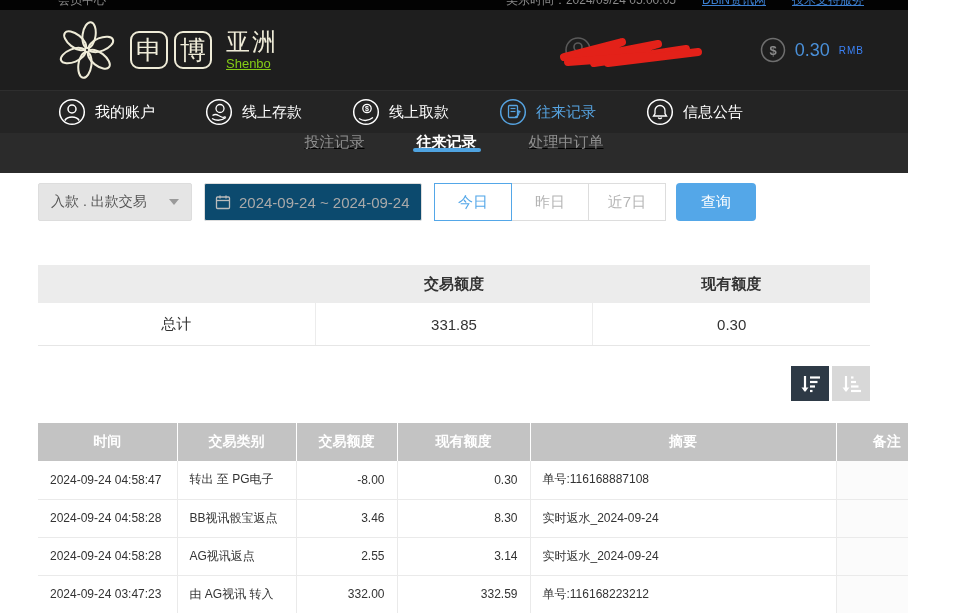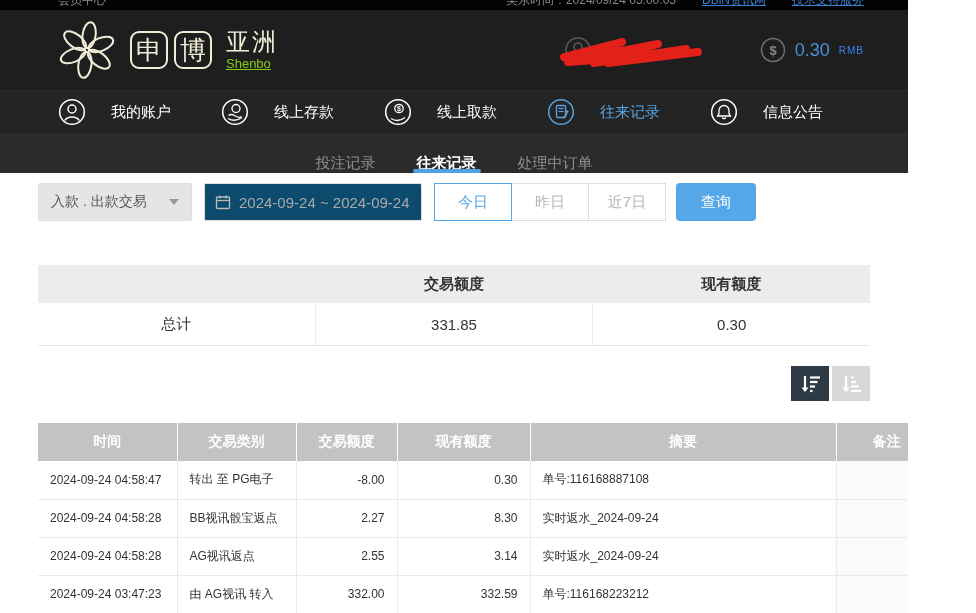--- a/index.html
+++ b/index.html
@@ -29,27 +29,27 @@
   .header-right { display:flex; align-items:center; gap:46px; }
   .user-block { position:relative; display:flex; align-items:center; width:150px; height:44px; }
   .scribble { position:absolute; left:-6px; top:4px; }
   .balance { display:flex; align-items:center; gap:9px; }
   .balance-amount { color:#4a90d9; font-size:18px; }
   .balance-cur { color:#3b82f6; font-size:10px; letter-spacing:1px;text-align:center; }
 
   
   .nav { height:43px; background:#242424; border-top:1px solid #2e2e2e;
     display:flex; align-items:center; padding-left:58px; gap:50px; }
-  .nav-item { display:flex; align-items:center; gap:25px; color:#fff; font-size:15px;
+  .nav-item { display:flex; align-items:center; gap:9px; color:#fff; font-size:15px;
     cursor:pointer; white-space:nowrap; }
   .nav-item.active { color:#56a3e0; }
 
   
-  .subnav { height:40px; background:#2b2b2b; display:flex; align-items:flex-end;
-    justify-content:center; gap:33px; }
+  .subnav { height:40px; background:#2b2b2b; display:flex; align-items:flex-start;
+    justify-content:center; gap:44px;text-decoration:underline; }
   .subtab { display:flex; align-items:center; color:#8f8f8f; font-size:15px;
     cursor:pointer; position:relative; padding:0 4px; }
   .subtab.active { color:#fff; font-weight:bold; }
   .subtab.active::after { content:""; position:absolute; left:0; right:0; bottom:0;
     height:4px; background:#4fa3e0; border-radius:2px; }
 
   
   .content { padding:10px 38px 0 38px; background:#fff; }
   .filters { display:flex; align-items:center; height:38px; }
   .select-box { width:154px; height:38px; border:1px solid #ddd; border-radius:2px;
@@ -300,21 +300,21 @@
           <td>2024-09-24 04:58:47</td>
           <td>转出 至 PG电子</td>
           <td class="num">-8.00</td>
           <td class="num">0.30</td>
           <td>单号:116168887108</td>
           <td></td>
         </tr>
         <tr>
           <td>2024-09-24 04:58:28</td>
           <td>BB视讯骰宝返点</td>
-          <td class="num">2.27</td>
+          <td class="num">3.46</td>
           <td class="num">8.30</td>
           <td>实时返水_2024-09-24</td>
           <td></td>
         </tr>
         <tr>
           <td>2024-09-24 04:58:28</td>
           <td>AG视讯返点</td>
           <td class="num">2.55</td>
           <td class="num">3.14</td>
           <td>实时返水_2024-09-24</td>

